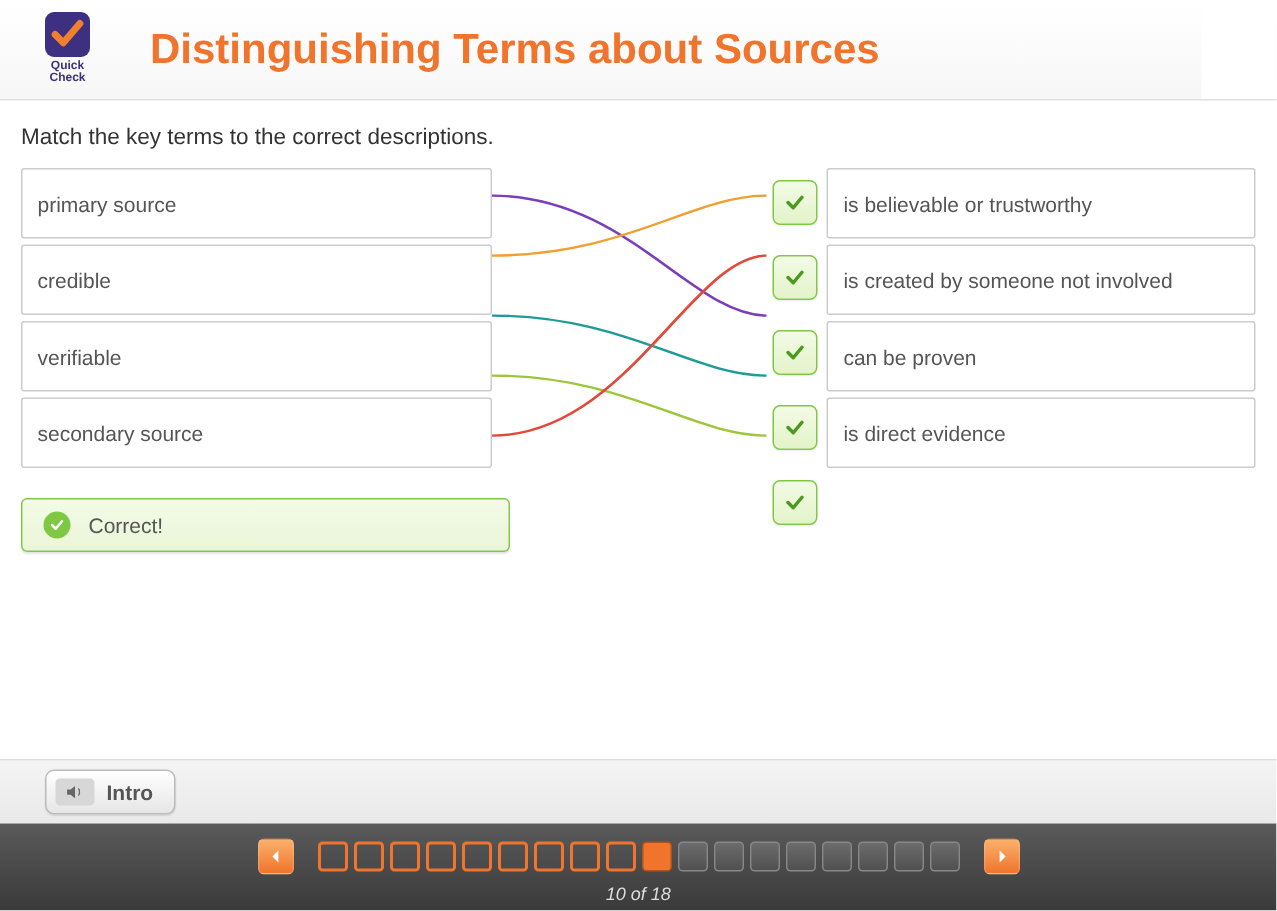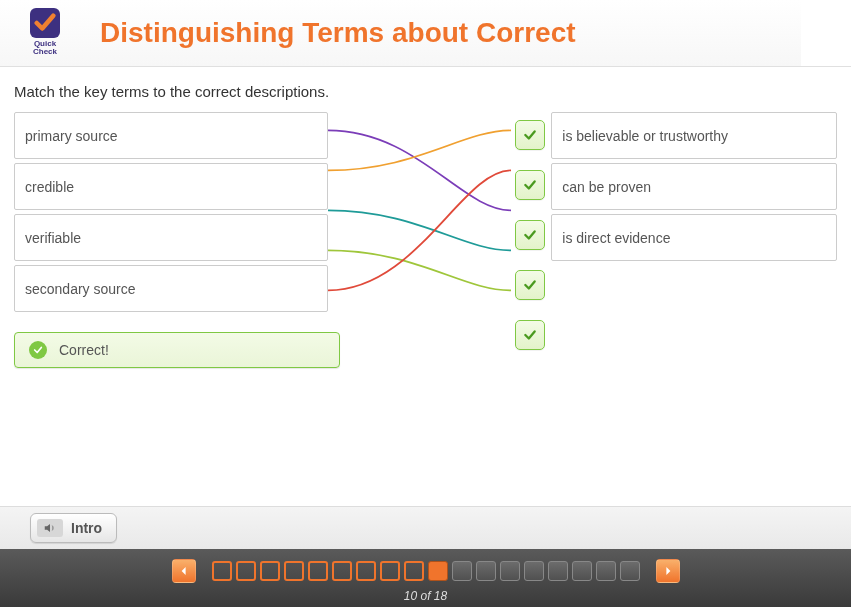--- a/index.html
+++ b/index.html
@@ -250,21 +250,21 @@
 <div class="header">
   <div class="quickcheck-logo">
     <div class="box">
       <svg viewBox="0 0 24 24">
           <path d="M3 12 L9 18 L21 4" stroke="#f08030" stroke-width="5" fill="none" stroke-linecap="round" stroke-linejoin="round"></path>
         </svg>
     </div>
     <div class="label">Quick
 Check</div>
   </div>
-  <div class="page-title">Distinguishing Terms about Correct</div>
+  <div class="page-title">Distinguishing Terms about Sources</div>
 </div>
 
 <div class="main">
   <div class="instruction">Match the key terms to the correct descriptions.</div>
 
   <div class="match-area">
     <div class="left-col">
       <div class="term-box">
           <span>primary source</span>
         </div>
@@ -313,20 +313,23 @@
             <path d="M4 12 L10 18 L20 6" stroke="#4a9a1f" stroke-width="4" fill="none" stroke-linecap="round" stroke-linejoin="round"></path>
           </svg>
         </div>
       </div>
 
     <div class="right-col">
       <div class="term-box">
           <span>is believable or trustworthy</span>
         </div>
       <div class="term-box">
+          <span>is created by someone not involved</span>
+        </div>
+      <div class="term-box">
           <span>can be proven</span>
         </div>
       <div class="term-box">
           <span>is direct evidence</span>
         </div>
     </div>
   </div>
 
   <div class="feedback">
     <div class="circle">

